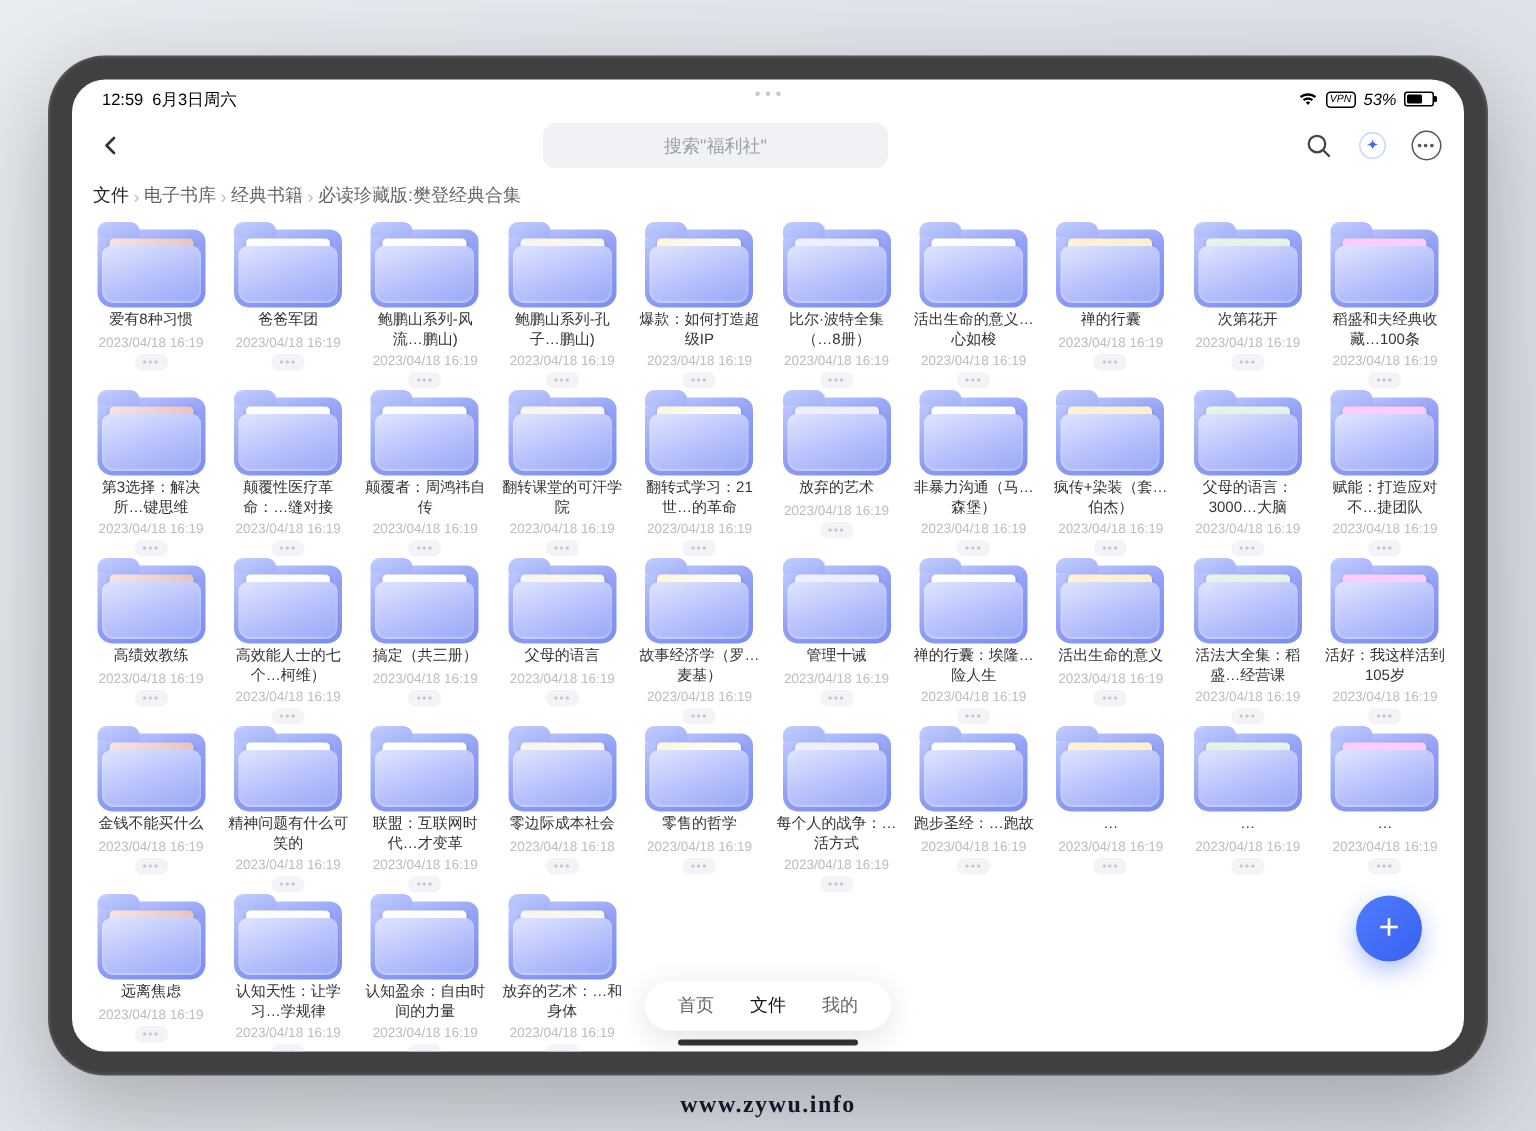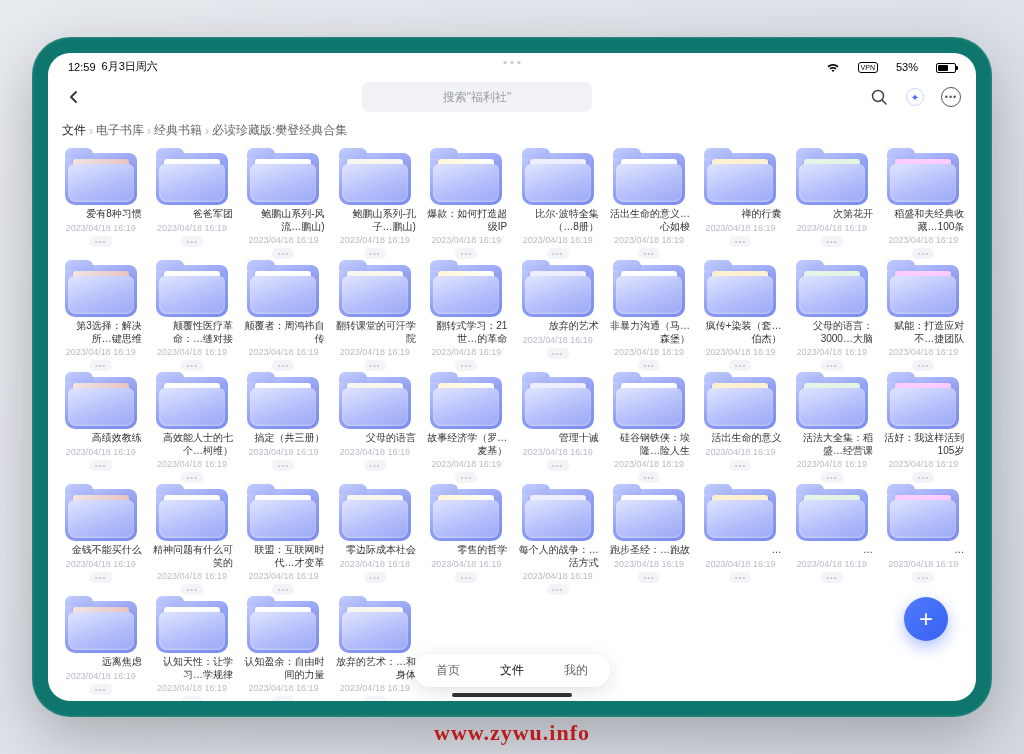--- a/index.html
+++ b/index.html
@@ -9,21 +9,21 @@
     display: flex;
     justify-content: center;
     align-items: center;
     min-height: 754px;
     width: 1024px;
     overflow: hidden;
   }
   .ipad-frame {
     width: 960px;
     height: 680px;
-    background: #0f766e;
+    background: #404040;
     border-radius: 38px;
     padding: 16px;
     box-shadow: 0 20px 60px rgba(0,0,0,0.25), inset 0 0 3px rgba(255,255,255,0.3);
     position: relative;
   }
   .screen {
     width: 100%;
     height: 100%;
     background: #fff;
     border-radius: 22px;
@@ -36,21 +36,21 @@
   .status-bar {
     display: flex;
     justify-content: space-between;
     align-items: center;
     padding: 6px 20px 2px 20px;
     font-size: 11px;
     font-weight: 500;
     color: #000;
   }
   .status-left { display:flex; gap:6px; align-items:center; }
-  .status-right { display:flex; gap:18px; align-items:flex-end; }
+  .status-right { display:flex; gap:5px; align-items:flex-start;font-style:italic; }
   .pill-icon {
     border:1px solid #000; border-radius:3px; font-size:7px; padding:0 2px; line-height:9px;
   }
   .battery-icon { width:20px; height:10px; border:1px solid #000; border-radius:2px; position:relative; }
   .battery-icon::after { content:""; position:absolute; right:-3px; top:2px; width:2px; height:4px; background:#000; border-radius:0 1px 1px 0;}
   .battery-fill { position:absolute; left:1px; top:1px; bottom:1px; width:53%; background:#000; border-radius:1px;}
   .dots { position:absolute; left:50%; top:8px; transform:translateX(-50%); display:flex; gap:4px;}
   .dots span { width:3px; height:3px; border-radius:50%; background:#c7c7cc;}
   
   .top-nav {
@@ -105,56 +105,56 @@
   }
   .thumb {
     position:absolute; left:8px; right:8px; top:6px; height:24px;
     background:#fff; border-radius:3px;
     box-shadow:0 1px 3px rgba(0,0,0,0.2);
     overflow:hidden;
     display:flex; align-items:center; justify-content:center;
     font-size:6px; color:#888;
   }
   .item-title {
-    font-size:10px; color:#333; text-align:right; line-height:1.25;
+    font-size:10px; color:#333; text-align:center; line-height:1.25;
     max-height:26px; overflow:hidden; width:82px;
   }
   .item-date {
     font-size:9px; color:#b8bcc5; margin-top:2px; 
   }
   .item-more {
     margin-top:3px; width:22px; height:11px; border-radius:5px;
     background:#f3f4f7; color:#c4c7ce; font-size:8px;
     display:flex; align-items:center; justify-content:center;
     letter-spacing:1px;
   }
   
   .bottom-tabs {
     position:absolute; bottom:14px; left:50%; transform:translateX(-50%);
     background:#fff; border-radius:22px; box-shadow:0 4px 20px rgba(0,0,0,0.12);
-    padding:8px 22px; display:flex; gap:40px; z-index:10;align-items:flex-end;
+    padding:8px 22px; display:flex; gap:24px; z-index:10;align-items:flex-end;
   }
   .tab { font-size:12px; color:#666; cursor:pointer;}
   .tab.active { color:#111; font-weight:500;}
   
   .fab {
     position:absolute; right:28px; bottom:60px; width:44px; height:44px;
     border-radius:50%; background:linear-gradient(135deg,#4e7dff,#3860f0);
     box-shadow:0 6px 16px rgba(60,100,255,0.4);
     display:flex; align-items:center; justify-content:center;
     color:#fff; font-size:24px; cursor:pointer; z-index:10;
   }
   .home-indicator {
     position:absolute; bottom:4px; left:50%; transform:translateX(-50%);
     width:120px; height:4px; border-radius:2px; background:#333;
   }
   
   .watermark {
     position:absolute; bottom:8px; left:50%; transform:translateX(-50%);
-    color:#b91c1c; font-family: "Comic Sans MS", cursive; font-size:22px;
+    color:#0f172a; font-family: "Comic Sans MS", cursive; font-size:16px;
     letter-spacing:1px; font-weight:bold;
   }
   
   .tc1{background:linear-gradient(90deg,#f5e3e3,#e8c4c4);} .tc2{background:#fdfdfd;}
   .tc3{background:linear-gradient(#fff,#fff);} .tc4{background:#f9f6ee;}
   .tc5{background:linear-gradient(90deg,#fff6d8,#fff);} .tc6{background:#eef;}
   .tc7{background:#fff;} .tc8{background:#fef0d0;}
   .tc9{background:linear-gradient(#e8f5e8,#cfe8cf);} .tc10{background:#fcf;}
   svg { display:block; }
 </style>
@@ -487,21 +487,21 @@
             <div class="item-title">管理十诫</div>
             <div class="item-date">2023/04/18 16:19</div>
             <div class="item-more">•••</div>
           </div>
           <div class="item">
             <div class="folder">
               <div class="folder-back"></div>
               <div class="thumb tc7"></div>
               <div class="folder-front"></div>
             </div>
-            <div class="item-title">硅谷钢铁侠：埃隆…险人生</div>
+            <div class="item-title">禅的行囊：埃隆…险人生</div>
             <div class="item-date">2023/04/18 16:19</div>
             <div class="item-more">•••</div>
           </div>
           <div class="item">
             <div class="folder">
               <div class="folder-back"></div>
               <div class="thumb tc8"></div>
               <div class="folder-front"></div>
             </div>
             <div class="item-title">活出生命的意义</div>

